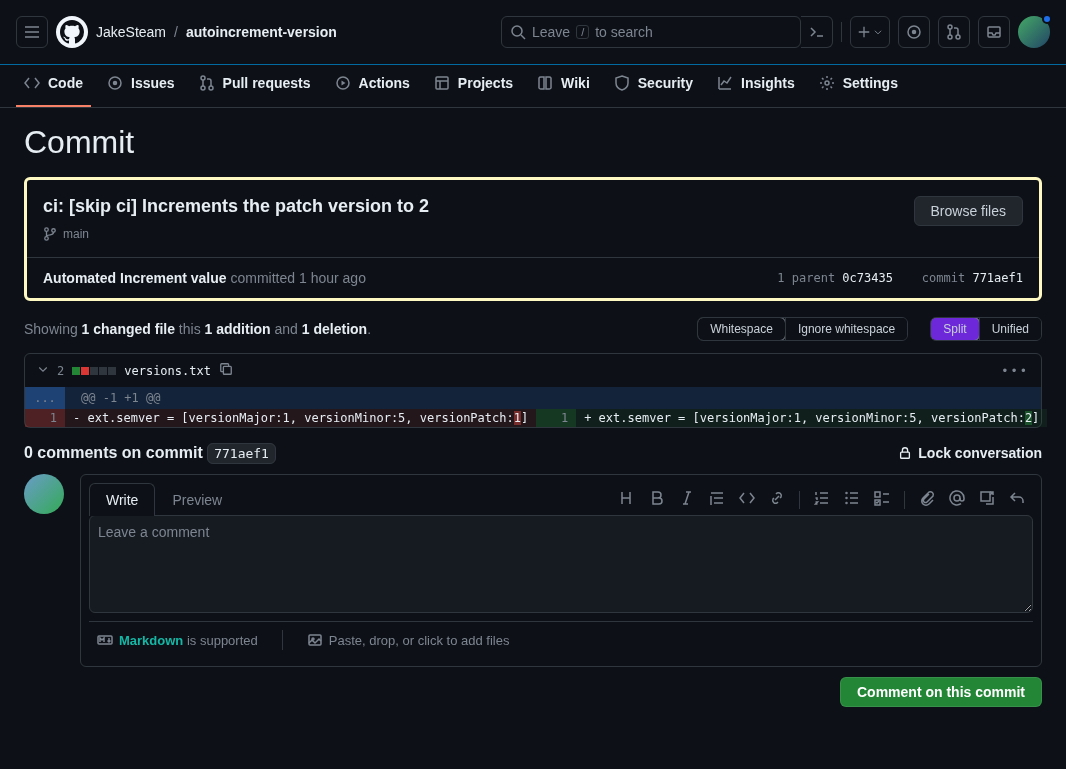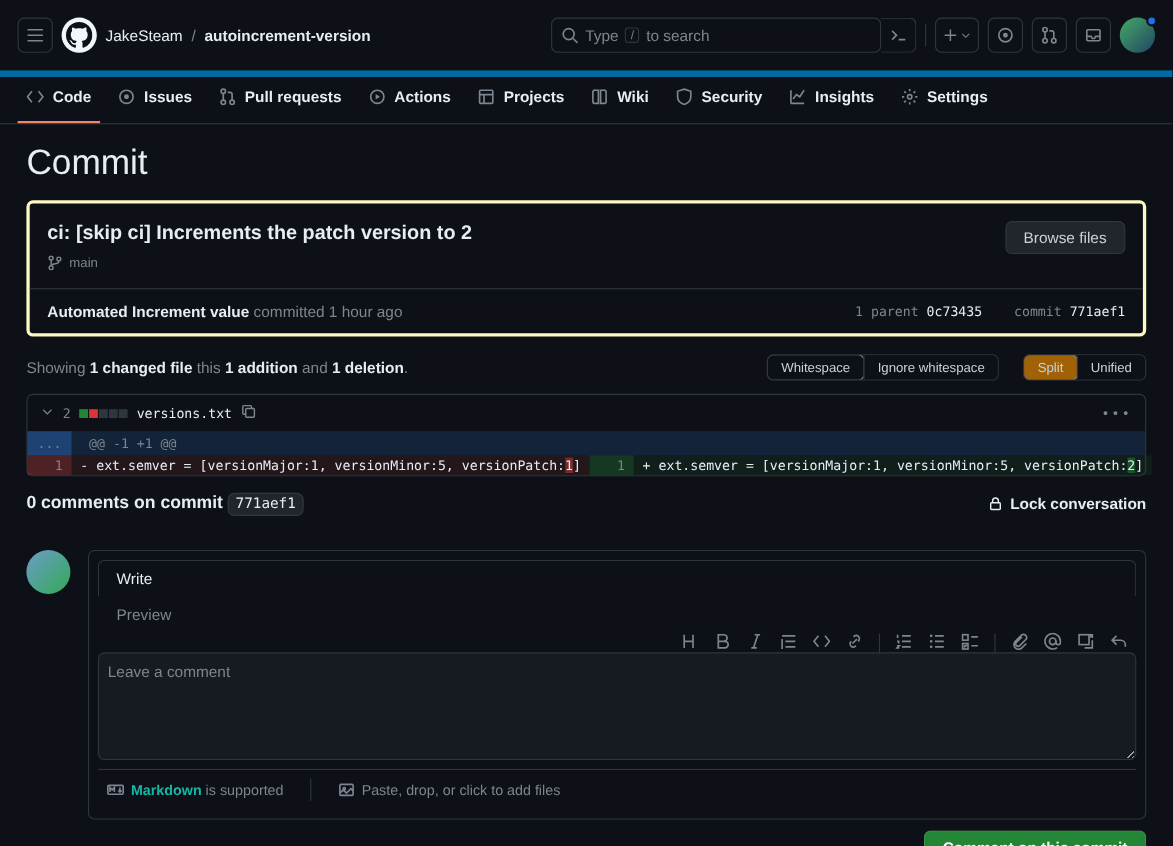--- a/index.html
+++ b/index.html
@@ -10,21 +10,21 @@
   font-size: 14px;
   width: 1066px;
   height: 769px;
   overflow: hidden;
 }
 .header {
   display: flex;
   align-items: center;
   padding: 16px;
   gap: 8px;
-  border-bottom: 6px solid #0369a1;
+  border-bottom: 1px solid #0369a1;
 }
 .hamburger {
   border: 1px solid #30363d;
   border-radius: 6px;
   width: 32px; height: 32px;
   display: flex; align-items: center; justify-content: center;
   color: #7d8590;
   cursor: pointer;
 }
 .logo {
@@ -202,21 +202,21 @@
 }
 .toggle-btn.active-ws {
   border: 1px solid #7d8590;
   border-radius: 6px;
   margin: -1px;
 }
 .toggle-btn.active-split {
   border: 1px solid #7d8590;
   border-radius: 6px;
   margin: -1px;
-  background: #a16207;
+  background: #6d28d9;
 }
 .toggle-btn + .toggle-btn { border-left: 1px solid #30363d; }
 .file-box {
   border: 1px solid #30363d;
   border-radius: 6px;
   margin-bottom: 16px;
 }
 .file-head {
   padding: 8px 12px;
   display: flex;
@@ -273,21 +273,21 @@
 .code-txt {
   padding: 2px 8px;
   white-space: nowrap;
   color: #e6edf3;
 }
 .hl-del { background: rgba(248,81,73,0.4); }
 .hl-add { background: rgba(46,160,67,0.4); }
 .comments-header {
   display: flex;
   justify-content: space-between;
-  margin-bottom: 33px;
+  margin-bottom: 12px;
 }
 .comments-header h3 { font-size: 16px; font-weight: 600; }
 .sha-badge {
   font-family: ui-monospace, monospace;
   background: #21262d;
   border: 1px solid #30363d;
   border-radius: 6px;
   padding: 2px 6px;
   font-size: 13px;
   font-weight: 400;
@@ -312,21 +312,21 @@
 .comment-box {
   flex: 1;
   border: 1px solid #30363d;
   border-radius: 6px;
   position: relative;
 }
 .comment-tabs {
   display: flex;
   padding: 8px 8px 0;
   gap: 0;
-  flex-direction: column;
+  align-items: center;
 }
 .comment-tab {
   padding: 8px 16px;
   font-size: 14px;
   color: #7d8590;
   cursor: pointer;
   border: 1px solid transparent;
   border-bottom: none;
   border-radius: 6px 6px 0 0;
 }
@@ -407,21 +407,21 @@
     <a>JakeSteam</a>
     <span class="sep">/</span>
     <a class="repo">autoincrement-version</a>
   </div>
   <div class="header-right">
     <div class="search-box">
       <svg width="16" height="16" viewBox="0 0 16 16">
           <circle cx="7" cy="7" r="5"></circle>
           <path d="M11 11l4 4"></path>
         </svg>
-      <span>Type</span>
+      <span>Leave</span>
       <span class="slash">/</span>
       <span>to search</span>
     </div>
     <div class="cmd-btn">
       <svg width="16" height="16" viewBox="0 0 16 16">
           <path d="M2 4l4 4-4 4M8 12h6"></path>
         </svg>
     </div>
     <div class="divider-vert"></div>
     <div class="icon-btn">

